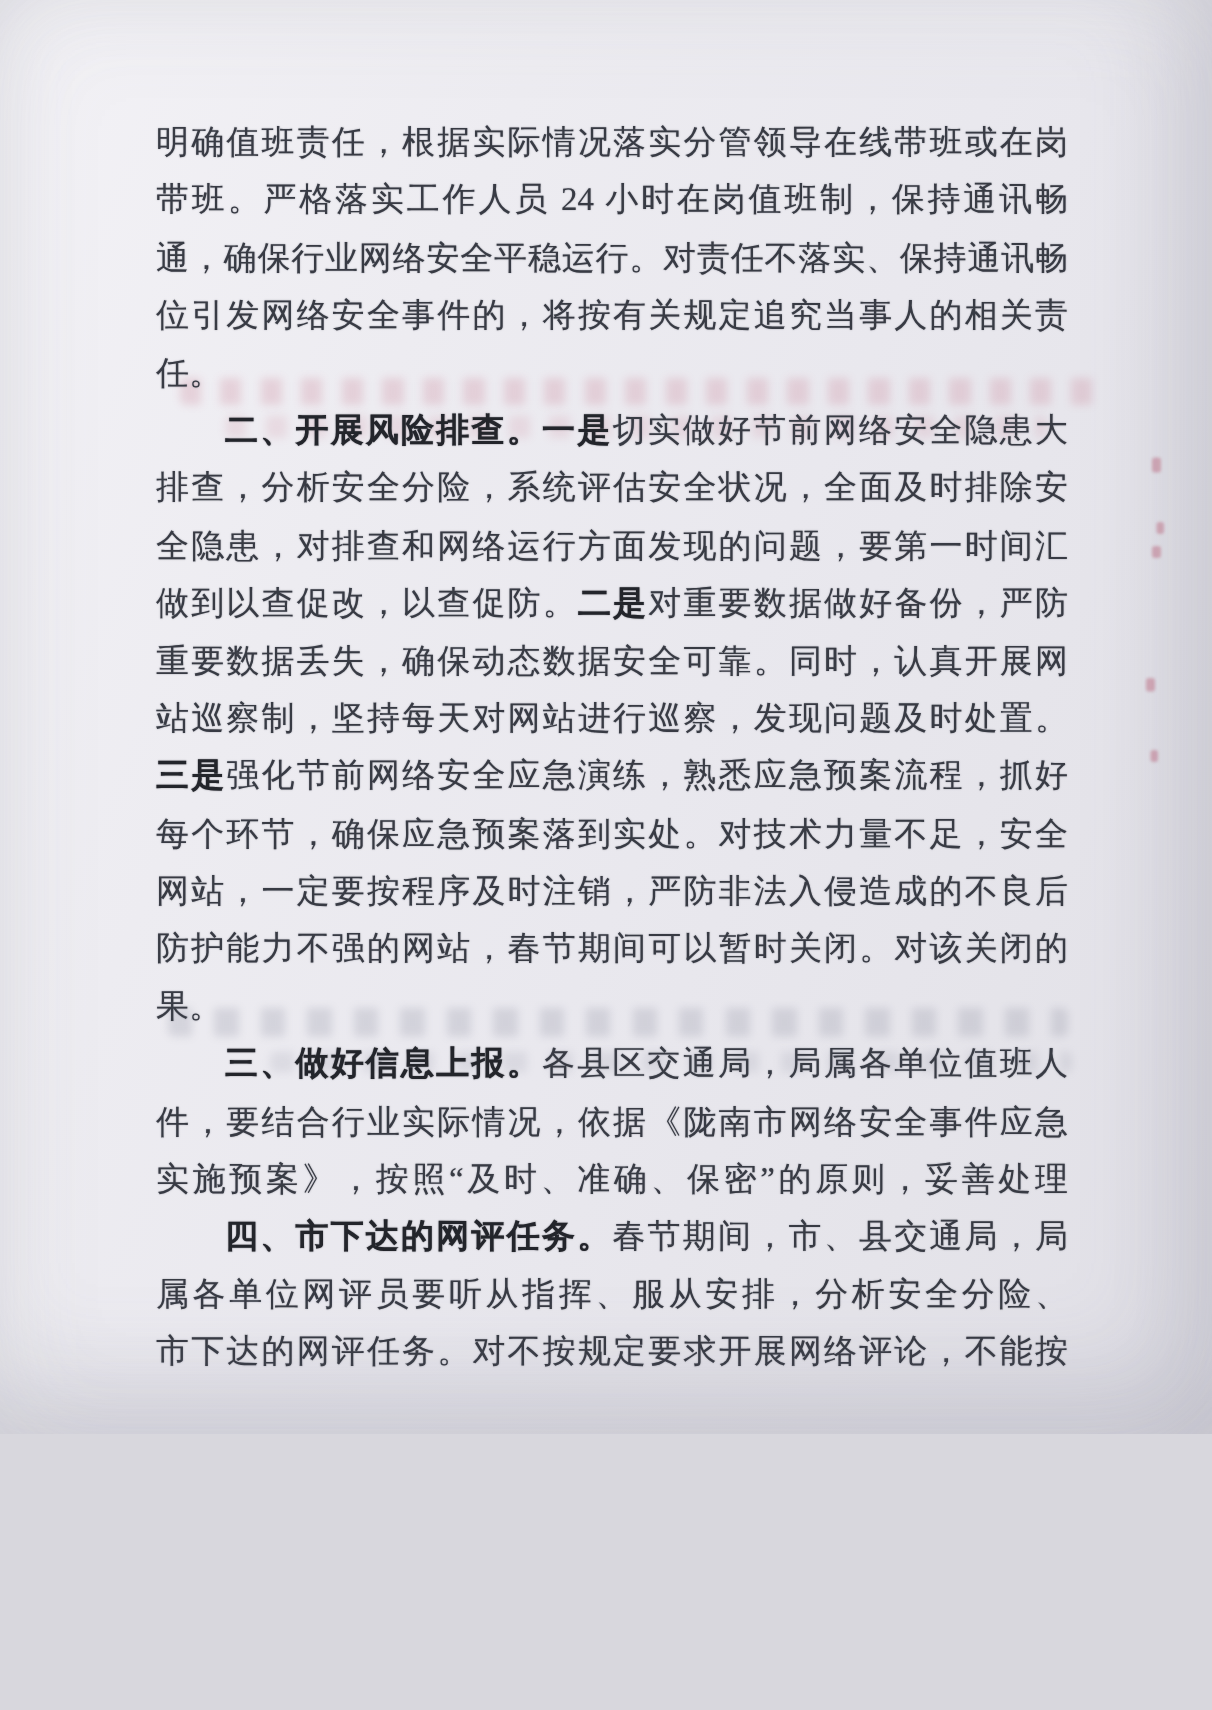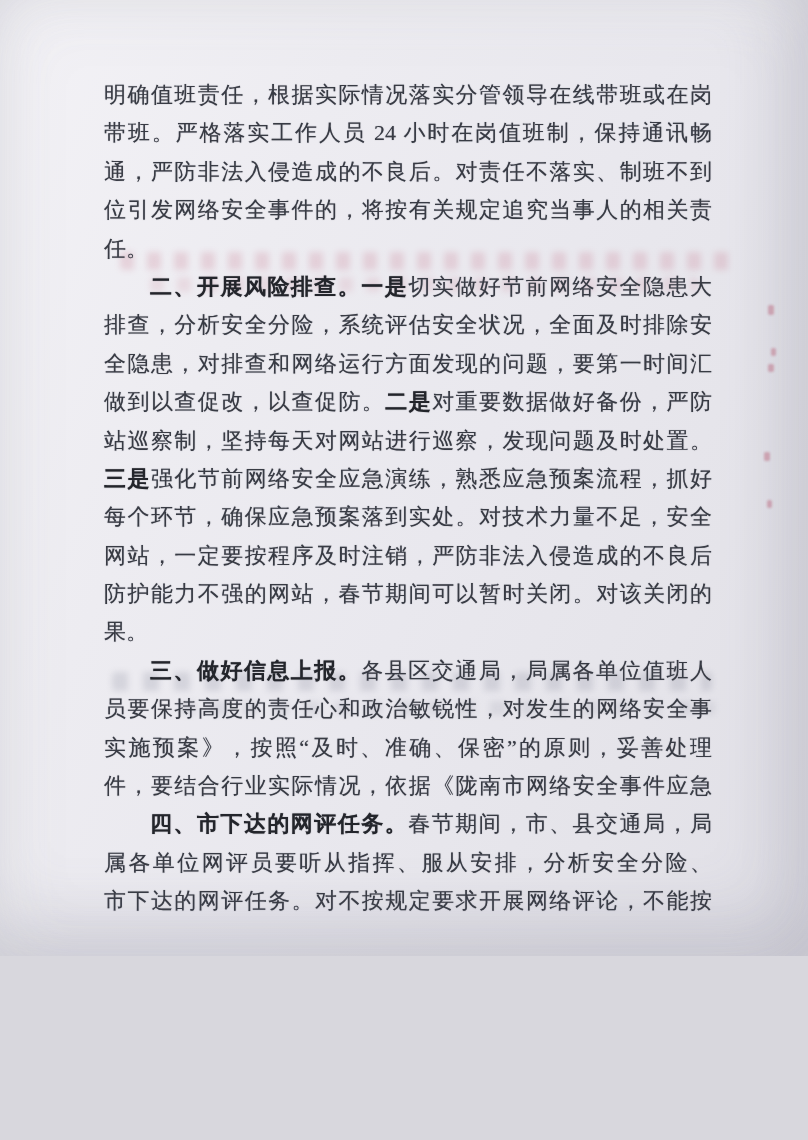--- a/index.html
+++ b/index.html
@@ -76,37 +76,37 @@
 
   <div class="redmark m1"></div>
   <div class="redmark m2"></div>
   <div class="redmark m3"></div>
   <div class="redmark m4"></div>
   <div class="redmark m5"></div>
 
   <main class="content">
       <div class="line"><span class="run">明确值班责任，根据实际情况落实分管领导在线带班或在岗</span></div>
       <div class="line"><span class="run">带班。严格落实工作人员 24 小时在岗值班制，保持通讯畅</span></div>
-      <div class="line"><span class="run">通，严防非法入侵造成的不良后。对责任不落实、制班不到</span></div>
+      <div class="line"><span class="run">通，确保行业网络安全平稳运行。对责任不落实、保持通讯畅</span></div>
       <div class="line"><span class="run">位引发网络安全事件的，将按有关规定追究当事人的相关责</span></div>
       <div class="line end"><span class="run">任。</span></div>
       <div class="line indent"><span class="run b">二、开展风险排查。一是</span><span class="run">切实做好节前网络安全隐患大</span></div>
       <div class="line"><span class="run">排查，分析安全分险，系统评估安全状况，全面及时排除安</span></div>
       <div class="line"><span class="run">全隐患，对排查和网络运行方面发现的问题，要第一时间汇</span></div>
       <div class="line"><span class="run">做到以查促改，以查促防。</span><span class="run b">二是</span><span class="run">对重要数据做好备份，严防</span></div>
+      <div class="line"><span class="run">重要数据丢失，确保动态数据安全可靠。同时，认真开展网</span></div>
       <div class="line"><span class="run">站巡察制，坚持每天对网站进行巡察，发现问题及时处置。</span></div>
       <div class="line"><span class="run b">三是</span><span class="run">强化节前网络安全应急演练，熟悉应急预案流程，抓好</span></div>
       <div class="line"><span class="run">每个环节，确保应急预案落到实处。对技术力量不足，安全</span></div>
       <div class="line"><span class="run">网站，一定要按程序及时注销，严防非法入侵造成的不良后</span></div>
       <div class="line"><span class="run">防护能力不强的网站，春节期间可以暂时关闭。对该关闭的</span></div>
       <div class="line end"><span class="run">果。</span></div>
       <div class="line indent"><span class="run b">三、做好信息上报。</span><span class="run">各县区交通局，局属各单位值班人</span></div>
-      <div class="line"><span class="run">员要保持高度的责任心和政治敏锐性，对发生的网络安全事</span></div>
+      <div class="line"><span class="run">件，要结合行业实际情况，依据《陇南市网络安全事件应急</span></div>
       <div class="line"><span class="run">实施预案》，按照“及时、准确、保密”的原则，妥善处理</span></div>
-      <div class="line"><span class="run">件，要结合行业实际情况，依据《陇南市网络安全事件应急</span></div>
       <div class="line indent"><span class="run b">四、市下达的网评任务。</span><span class="run">春节期间，市、县交通局，局</span></div>
       <div class="line"><span class="run">属各单位网评员要听从指挥、服从安排，分析安全分险、</span></div>
       <div class="line"><span class="run">市下达的网评任务。对不按规定要求开展网络评论，不能按</span></div>
     </main>
 
   <div class="footer">- 2 -</div>
 
 </div>
 
 </body></html>

